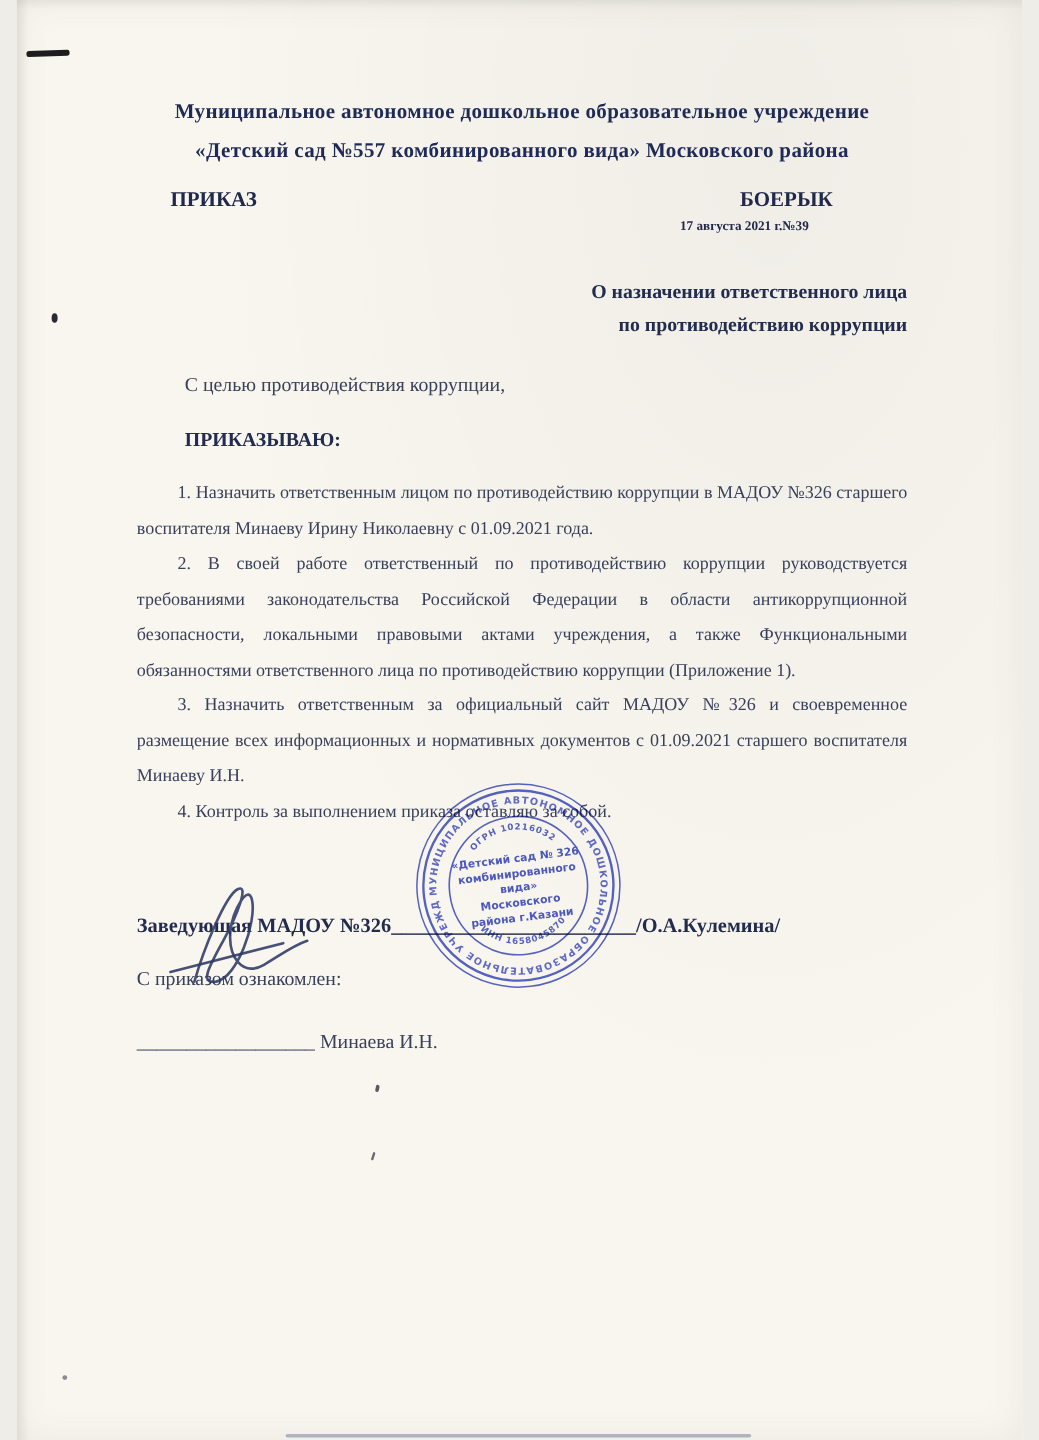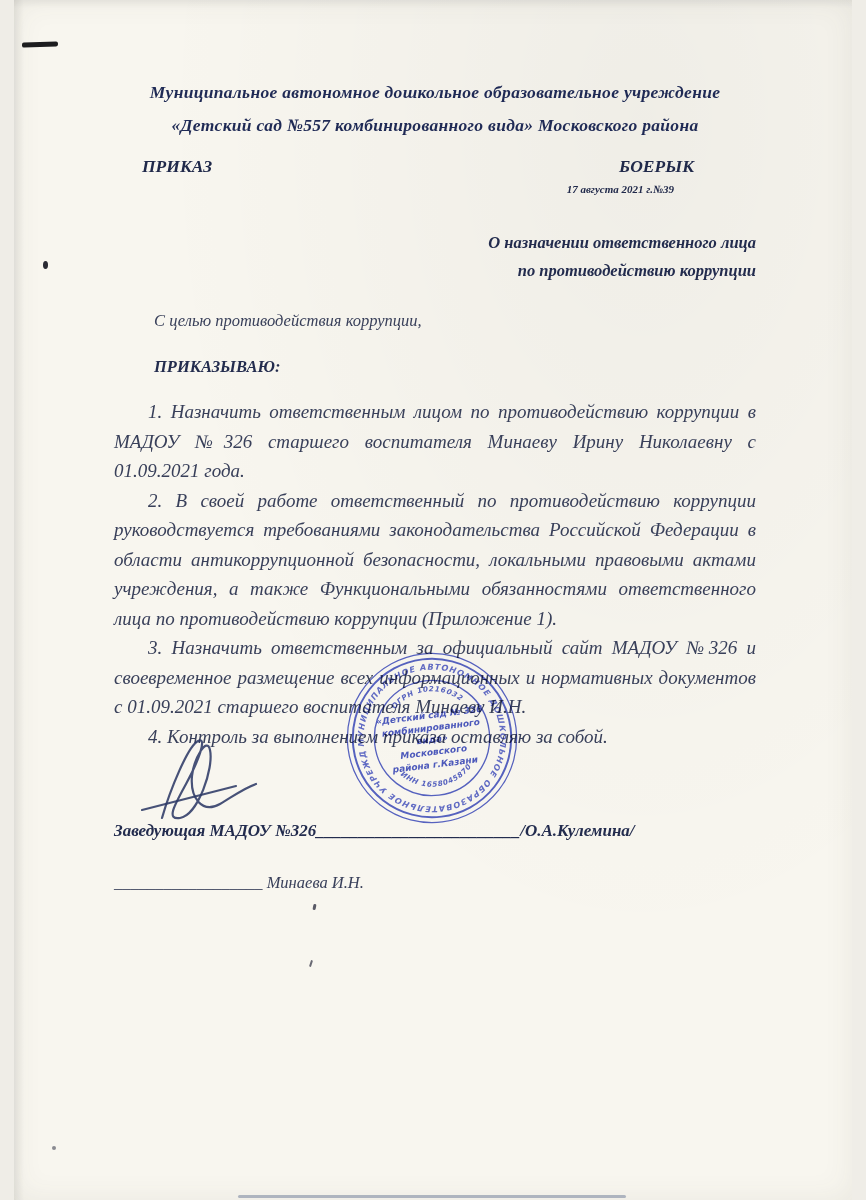--- a/index.html
+++ b/index.html
@@ -10,41 +10,40 @@
     margin: 0 auto;
     font-family: "Liberation Serif", serif;
     color: #39405a;
     background:
       radial-gradient(ellipse at 75% 10%, rgba(0,0,0,0.035), transparent 55%),
       linear-gradient(90deg, rgba(0,0,0,0.07), rgba(0,0,0,0) 10px),
       linear-gradient(180deg, rgba(0,0,0,0.05), rgba(0,0,0,0) 8px),
       #f8f6ef;
     box-shadow: inset 0 0 30px rgba(80,75,60,0.08);
     overflow: hidden;
-    font-style: italic;
   }
   .content { padding: 64px 96px 0 100px; }
 
   .title { text-align: center; font-weight: bold; font-size: 17.5px;
            line-height: 33px; color: #1f2a55; letter-spacing: .3px; margin-top: 12px; }
 
   .order-row { display: flex; justify-content: space-between;
                margin-top: 14px; padding: 0 62px 0 28px;
                font-weight: bold; font-size: 17.5px; color: #20294a; gap: 26px; }
   .date-row  { display: flex; justify-content: flex-end;
                margin-top: 6px; padding: 0 82px 0 8px;
                font-weight: bold; font-size: 11px; color: #20294a; }
 
   .subject { margin: 34px 0 0 40px; font-weight: bold; font-size: 16.5px;
              line-height: 28px; color: #232c4e; text-align: right; }
   .preamble { margin: 26px 0 0 40px; font-size: 16.5px; }
   .resolve  { margin: 26px 0 12px 40px; font-weight: bold; font-size: 16.5px; color: #232c4e; }
 
   .paras { margin-top: 20px; }
-  .paras p { margin: 0; font-size: 19px; line-height: 29.5px;
+  .paras p { margin: 0; font-size: 15px; line-height: 29.5px;
              text-align: justify; text-indent: 34px; }
 
   .sign-head { margin-top: 70px; font-weight: bold; font-size: 17px; color: #232c4e; white-space: nowrap; }
   .ack-label { margin-top: 24px; font-size: 16.5px; }
   .ack-row   { margin-top: 32px; font-size: 16.5px; }
 
   
   .stamp { position: absolute; left: 328px; top: 648px; width: 180px; height: 180px;
            transform: rotate(-7deg); opacity: .92; mix-blend-mode: multiply; }
   .stamp-stroke { stroke: #4a58c8; fill: none; }
@@ -109,20 +108,21 @@
       <p>1. Назначить ответственным лицом по противодействию коррупции в МАДОУ №326 старшего воспитателя Минаеву Ирину Николаевну с 01.09.2021 года.</p>
       <p>2. В своей работе ответственный по противодействию коррупции руководствуется требованиями законодательства Российской Федерации в области антикоррупционной безопасности, локальными правовыми актами учреждения, а также Функциональными обязанностями ответственного лица по противодействию коррупции (Приложение 1).</p>
       <p>3. Назначить ответственным за официальный сайт МАДОУ №326 и своевременное размещение всех информационных и нормативных документов с 01.09.2021 старшего воспитателя Минаеву И.Н.</p>
       <p>4. Контроль за выполнением приказа оставляю за собой.</p>
     </div>
 
     <div class="sign-head">
       <span>Заведующая МАДОУ №326</span><span>________________________</span><span>/О.А.Кулемина/</span>
     </div>
 
+    <div class="ack-label">С приказом ознакомлен:</div>
 
     <div class="ack-row">
       <span>__________________</span>
       <span>Минаева И.Н.</span>
     </div>
 
   </div>
 
   <svg class="stamp" viewBox="0 0 200 200" aria-hidden="true">
     <defs>

